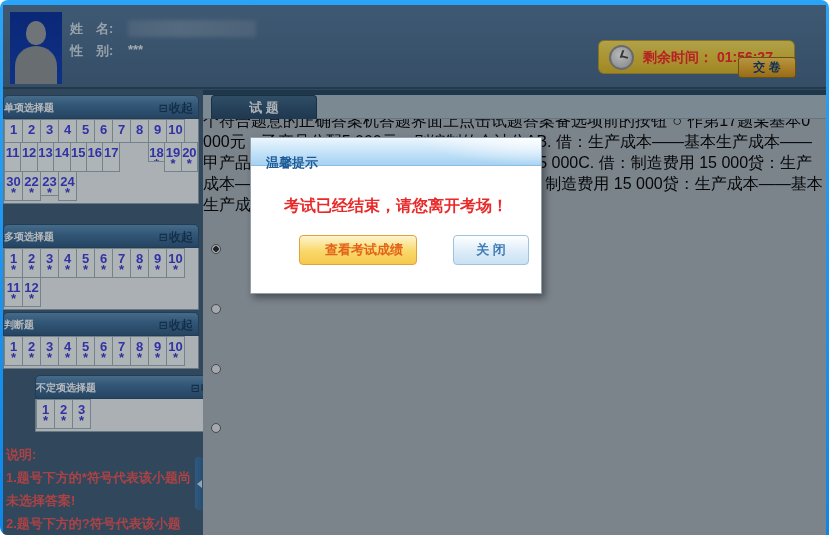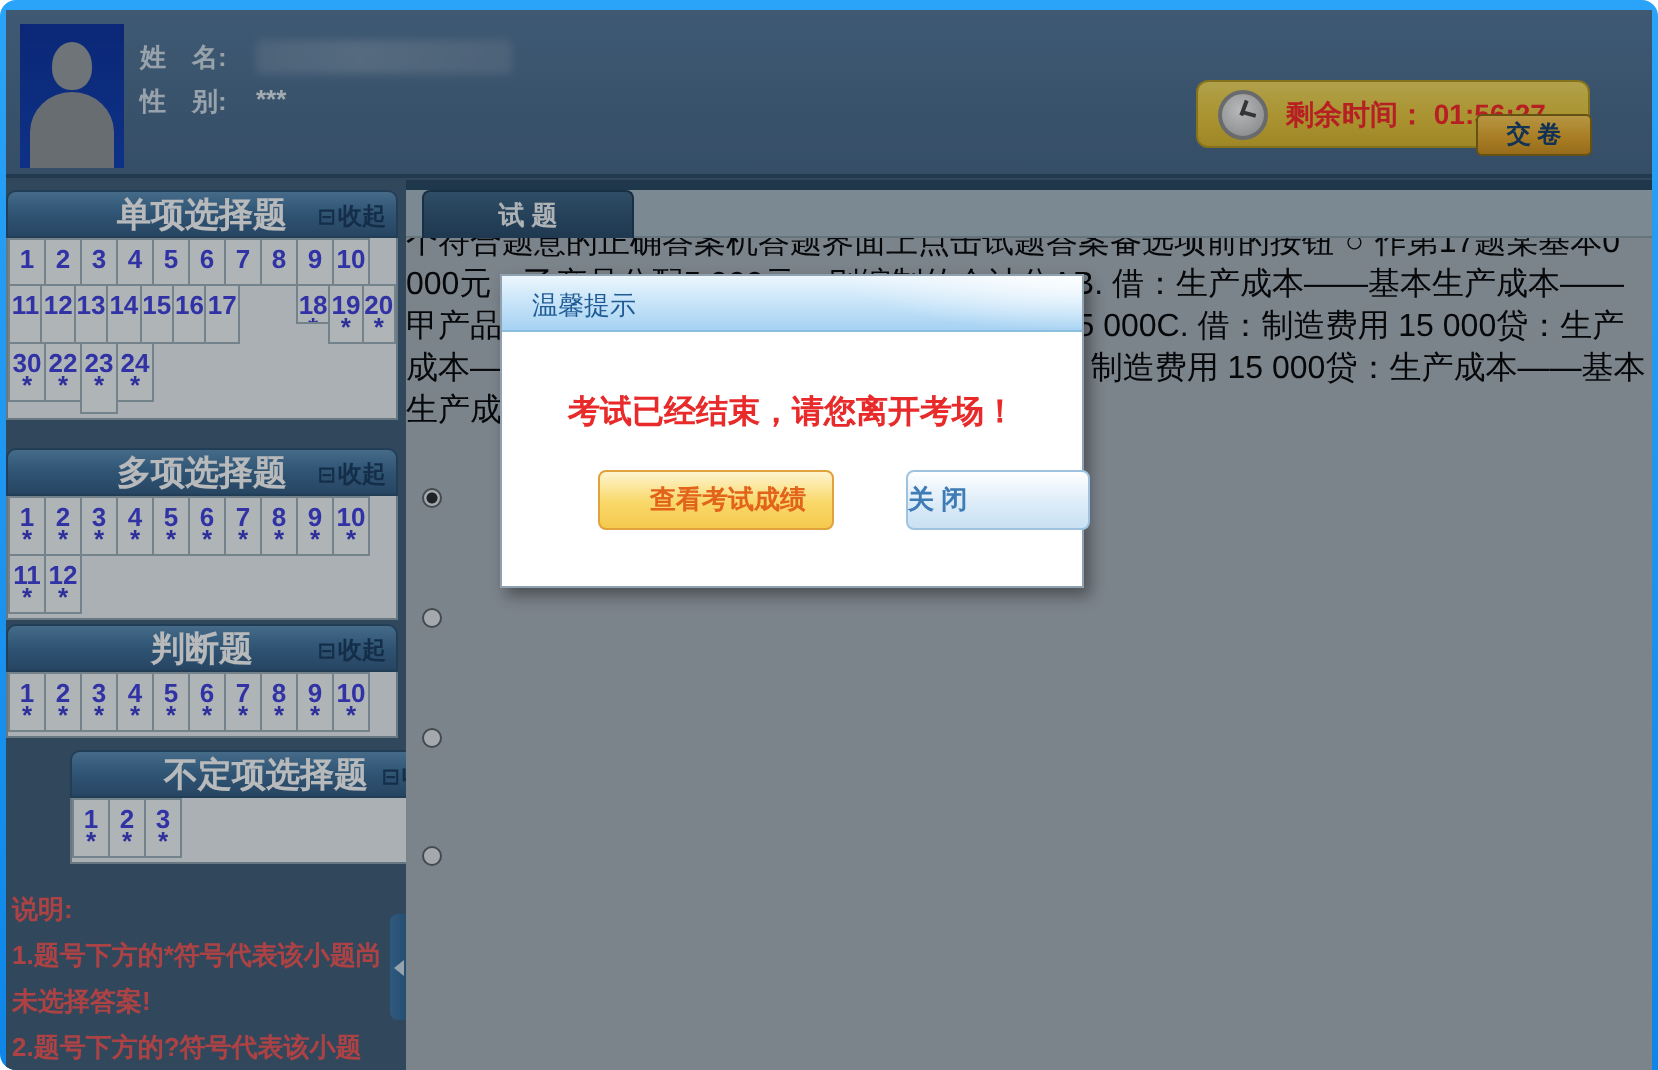--- a/index.html
+++ b/index.html
@@ -36,21 +36,21 @@
   .timer-text { position:absolute; left:44px; top:8px; color:#ff2525; font-size:14px; font-weight:bold; white-space:nowrap; }
   .submit { position:absolute; left:735px; top:52px; width:58px; height:21px;
     background:linear-gradient(180deg,#ffcc52,#e8a826 60%,#d1921c);
     border:1px solid #8a6a10; border-radius:3px; color:#123d6d; font-size:12px; font-weight:bold;
     text-align:center; line-height:19px; cursor:pointer; }
 
   
   .panel { position:absolute; left:0; width:196px; }
   .panel-hd { position:relative; height:24px; border:1px solid #2a4f70; border-radius:5px 5px 0 0;
     background:linear-gradient(180deg,#5d90b8,#3f719c 45%,#305980); }
-  .panel-title { display:block; text-align:center; color:#ffffff; font-size:17px; font-weight:bold; line-height:23px; }
+  .panel-title { display:block; color:#ffffff; font-size:10px; font-weight:bold; line-height:23px; }
   .collapse { position:absolute; right:5px; top:4px; font-size:12px; font-weight:bold; color:#16395c;
     text-decoration:none; cursor:pointer; }
   .collapse .ci { font-size:11px; margin-right:1px; }
   .panel-bd { background:#eef3f6; border:1px solid #8fa2af; border-top:none; padding:1px 0 2px 1px; }
   .qrow { display:flex; }
   .qcell { width:19px; border:1px solid #9fb0bc; margin:-1px 0 0 -1px; background:#f4f8fa;
     text-align:center; cursor:pointer; overflow:hidden; }
   .qcell .num { display:block; font-size:13px; font-weight:bold; color:#4040e0; line-height:15px; padding-top:2px; }
   .qcell .star { display:block; font-size:13px; font-weight:bold; color:#3a3ad0; line-height:8px; height:10px; }
   .notes { position:absolute; left:3px; width:192px; color:#f05555; font-size:13px; font-weight:bold; line-height:23px; }
@@ -73,31 +73,31 @@
 
   
   .dim { position:absolute; inset:0; background:rgba(15,22,30,0.30); z-index:40; }
   .modal { position:absolute; left:247px; top:132px; width:292px; height:157px; z-index:60;
     background:#ffffff; border:1px solid #8fa0ae; box-shadow:3px 4px 7px rgba(0,0,0,.38); }
   .modal-hd { position:relative; height:28px;
     background:linear-gradient(180deg,#ecf6fd,#c3e2f8 55%,#a6d2f3);
     border-bottom:1px solid #8cbede; }
   .modal-hd:after { content:""; position:absolute; right:0; top:0; width:120px; height:28px;
     background:radial-gradient(ellipse at 100% 0,rgba(255,255,255,.9),rgba(255,255,255,0) 70%); }
-  .modal-title { position:absolute; left:15px; top:6px; color:#1f5c96; font-size:13px; font-weight:normal; }
+  .modal-title { position:absolute; left:15px; top:16px; color:#1f5c96; font-size:13px; font-weight:bold; }
   .modal-msg { position:absolute; left:0; right:0; top:58px; text-align:center;
     color:#e82a2a; font-size:16px; font-weight:bold; }
   .btn-score { position:absolute; left:48px; top:97px; width:118px; height:30px;
     background:linear-gradient(180deg,#fdf4ce,#f9d869 55%,#f5c94e);
     border:1px solid #e0a23c; border-radius:4px; color:#e2641a; font-size:13px; font-weight:bold;
     text-align:center; line-height:28px; cursor:pointer;padding-left:12px; }
-  .btn-close { position:absolute; left:202px; top:97px; width:92px; height:30px;
+  .btn-close { position:absolute; left:202px; top:97px; width:76px; height:30px;
     background:linear-gradient(180deg,#ffffff,#ddecf8 55%,#c9e1f3);
     border:1px solid #9fc3de; border-radius:4px; color:#3f7cb5; font-size:13px; font-weight:bold;
-    line-height:28px; cursor:pointer; }
+    text-align:center; line-height:28px; cursor:pointer; }
 </style>
 </head>
 <body>
 
 <div class="frame">
   <div class="app">
 
     <div class="hdr">
       <div class="photo">
         <div class="head"></div>
@@ -193,21 +193,21 @@
             </div>
             <div class="qrow">
               <div class="qcell" style="height: 30px;">
                 <span class="num">30</span>
                 <span class="star">*</span>
               </div>
               <div class="qcell" style="height: 30px;">
                 <span class="num">22</span>
                 <span class="star">*</span>
               </div>
-              <div class="qcell" style="height: 36px;">
+              <div class="qcell" style="height: 25px;">
                 <span class="num">23</span>
                 <span class="star">*</span>
               </div>
               <div class="qcell" style="height: 30px;">
                 <span class="num">24</span>
                 <span class="star">*</span>
               </div>
             </div>
           </div>
         </div>

